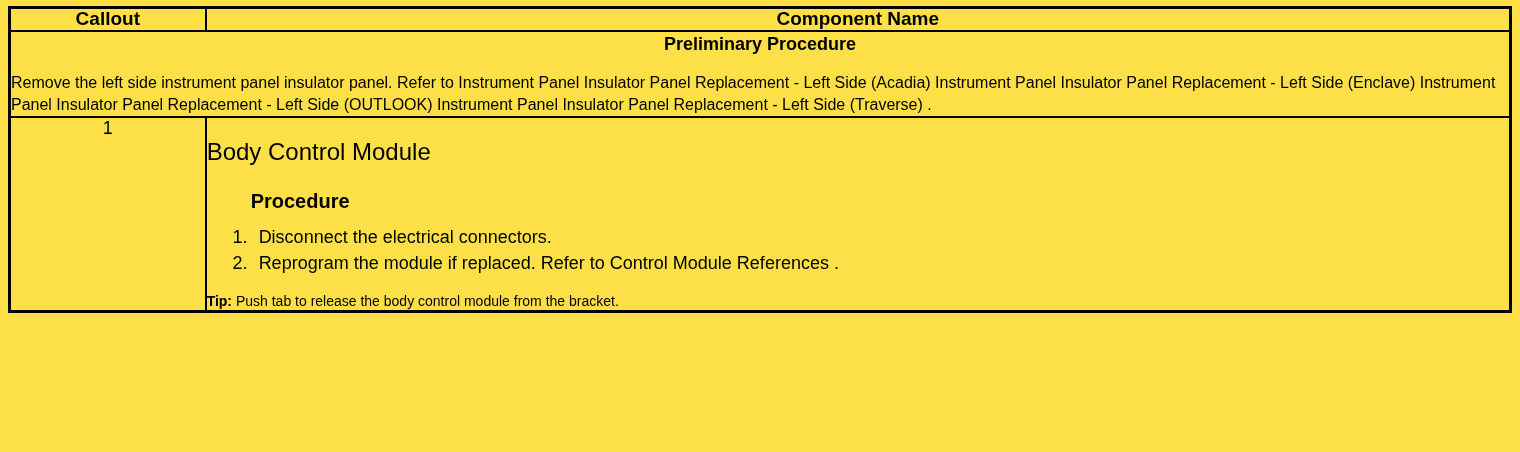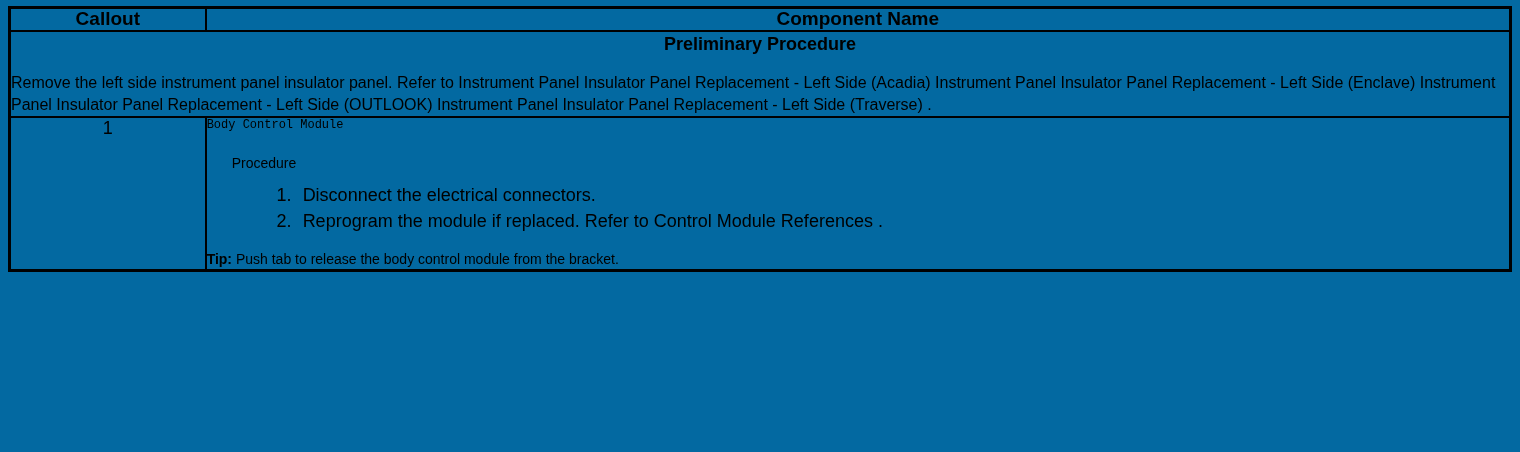--- a/index.html
+++ b/index.html
@@ -9,21 +9,21 @@
   }
   body {
     font-family: "Liberation Sans", sans-serif;
     color: #000000;
   }
   .page {
     width: 1520px;
     height: 452px;
     box-sizing: border-box;
     padding: 6px 8px 0 8px;
-    background: #0369a1;
+    background: #fde047;
     overflow: hidden;
   }
   table.comp-table {
     border-collapse: collapse;
     width: 1504px;
     table-layout: fixed;
     border: 3px solid #000000;
   }
   table.comp-table td,
   table.comp-table th {
@@ -64,32 +64,31 @@
     vertical-align: middle;
     font-size: 18px;
     padding: 0;
   }
   .detail-cell {
     padding: 8px 6px 10px 6px;
     font-size: 18px;
     line-height: 1.3;
   }
   .comp-name {
-    margin: 0 0 20px 0;
-    font-size: 12px;
-    font-family: Liberation Mono, monospace;
+    margin: 18px 0 20px 0;
+    font-size: 24px;
   }
   .proc-title {
-    font-weight: normal;
-    font-size: 14px;
-    margin: 0 0 10px 25px;
+    font-weight: bold;
+    font-size: 20px;
+    margin: 0 0 10px 44px;
   }
   ol.steps {
     margin: 0 0 16px 0;
-    padding-left: 90px;
+    padding-left: 46px;
     font-size: 18px;
     line-height: 1.45;
   }
   ol.steps li {
     padding-left: 6px;
   }
   .tip-line {
     margin: 0;
     font-size: 14px;
   }

